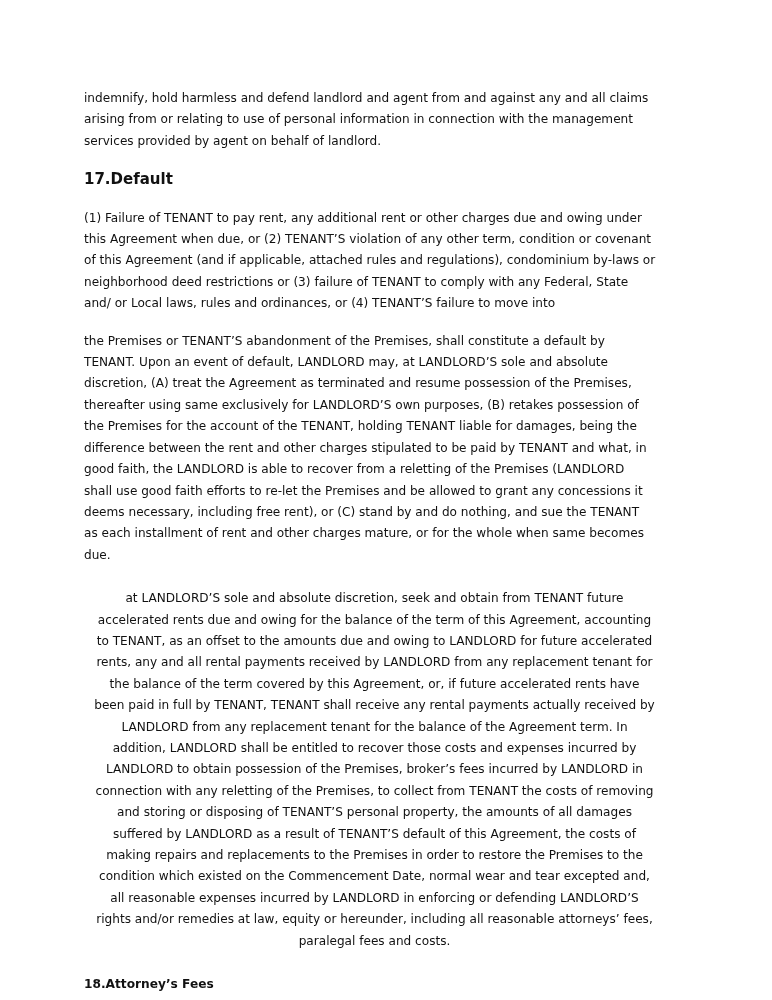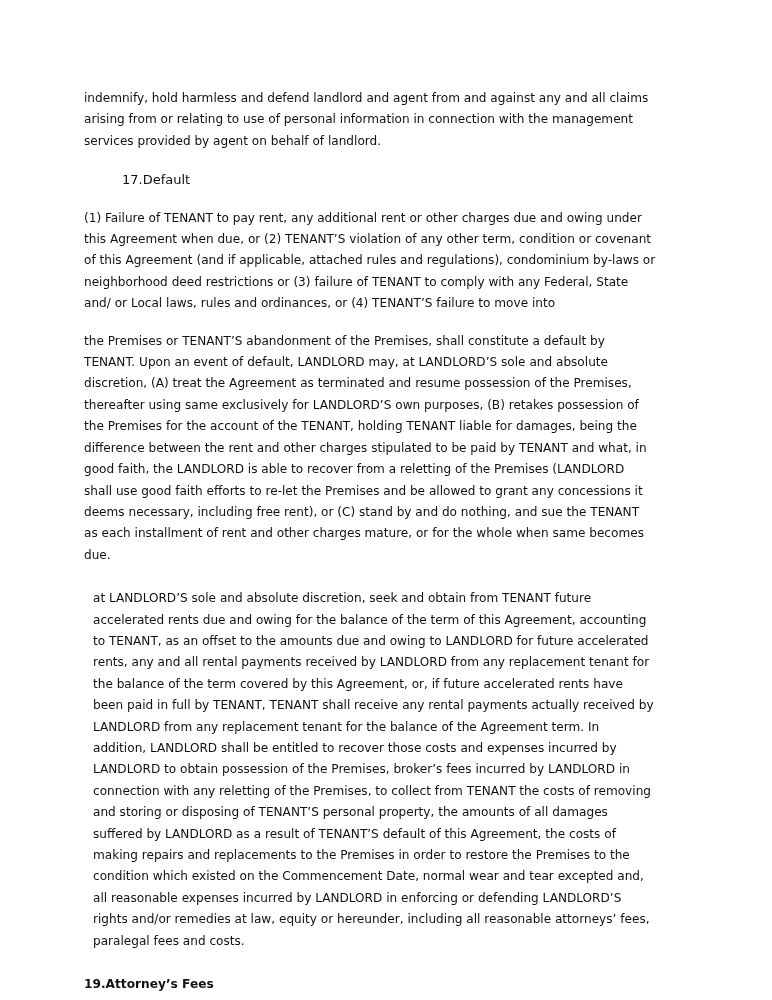--- a/index.html
+++ b/index.html
@@ -31,35 +31,35 @@
   p {
     margin: 0;
   }
   .para {
     margin-bottom: 17px;
   }
   .para-tight {
     margin-bottom: 16px;
   }
   .heading {
-    font-weight: normal;
-    font-size: 13px;
+    font-weight: bold;
+    font-size: 15px;
     line-height: 21.4px;
     margin-bottom: 17px;
     margin-top: 2px;
-    margin-left: 38px;
   }
   .heading-last {
     font-weight: bold;
     font-size: 12.2px;
     line-height: 21.4px;
     margin-top: 22px;
   }
   .indented {
     padding-left: 9px;
+    text-align: center;
   }
   .spacer-sm { height: 5px; }
 </style>
 </head>
 <body>
 
 <div class="page">
   <div class="doc-body">
 
     <p class="para">indemnify, hold harmless and defend landlord and agent from and against any and all claims arising from or relating to use of personal information in connection with the management services provided by agent on behalf of landlord.</p>
@@ -68,16 +68,16 @@
 
     <p class="para-tight">(1) Failure of TENANT to pay rent, any additional rent or other charges due and owing under this Agreement when due, or (2) TENANT’S violation of any other term, condition or covenant of this Agreement (and if applicable, attached rules and regulations), condominium by-laws or neighborhood deed restrictions or (3) failure of TENANT to comply with any Federal, State and/ or Local laws, rules and ordinances, or (4) TENANT’S failure to move into</p>
 
     <p class="para">the Premises or TENANT’S abandonment of the Premises, shall constitute a default by TENANT. Upon an event of default, LANDLORD may, at LANDLORD’S sole and absolute discretion, (A) treat the Agreement as terminated and resume possession of the Premises, thereafter using same exclusively for LANDLORD’S own purposes, (B) retakes possession of the Premises for the account of the TENANT, holding TENANT liable for damages, being the difference between the rent and other charges stipulated to be paid by TENANT and what, in good faith, the LANDLORD is able to recover from a reletting of the Premises (LANDLORD shall use good faith efforts to re-let the Premises and be allowed to grant any concessions it deems necessary, including free rent), or (C) stand by and do nothing, and sue the TENANT as each installment of rent and other charges mature, or for the whole when same becomes due.</p>
 
     <div class="spacer-sm"></div>
 
 
     <p class="para indented">at LANDLORD’S sole and absolute discretion, seek and obtain from TENANT future accelerated rents due and owing for the balance of the term of this Agreement, accounting to TENANT, as an offset to the amounts due and owing to LANDLORD for future accelerated rents, any and all rental payments received by LANDLORD from any replacement tenant for the balance of the term covered by this Agreement, or, if future accelerated rents have been paid in full by TENANT, TENANT shall receive any rental payments actually received by LANDLORD from any replacement tenant for the balance of the Agreement term. In addition, LANDLORD shall be entitled to recover those costs and expenses incurred by LANDLORD to obtain possession of the Premises, broker’s fees incurred by LANDLORD in connection with any reletting of the Premises, to collect from TENANT the costs of removing and storing or disposing of TENANT’S personal property, the amounts of all damages suffered by LANDLORD as a result of TENANT’S default of this Agreement, the costs of making repairs and replacements to the Premises in order to restore the Premises to the condition which existed on the Commencement Date, normal wear and tear excepted and, all reasonable expenses incurred by LANDLORD in enforcing or defending LANDLORD’S rights and/or remedies at law, equity or hereunder, including all reasonable attorneys’ fees, paralegal fees and costs.</p>
 
-    <p class="heading-last">19.Attorney’s Fees</p>
+    <p class="heading-last">18.Attorney’s Fees</p>
 
   </div>
 </div>
 
 </body></html>

